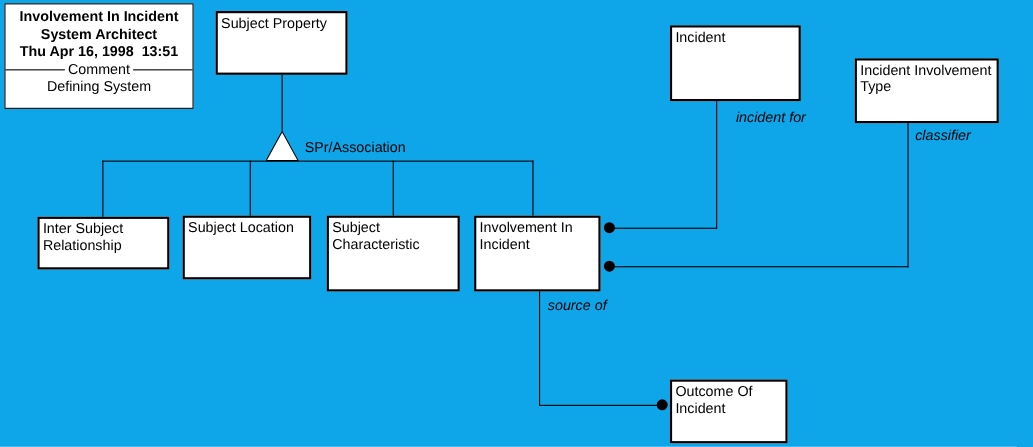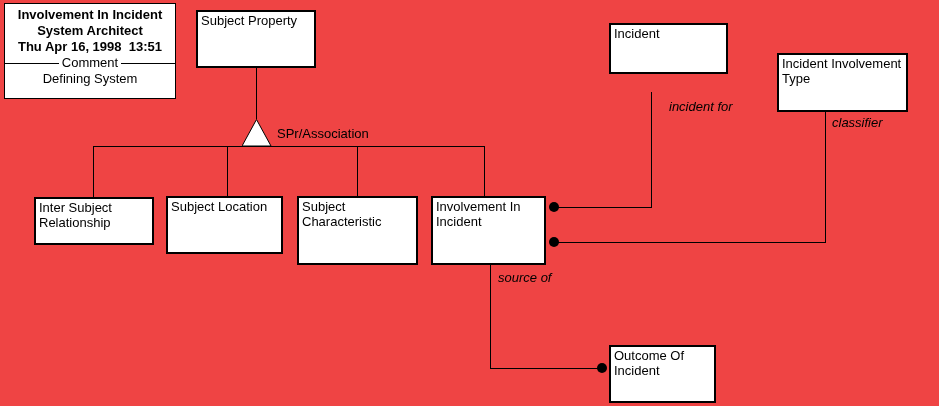--- a/index.html
+++ b/index.html
@@ -4,21 +4,21 @@
 <style>
   html, body {
     margin: 0;
     padding: 0;
     font-family: "Liberation Sans", "DejaVu Sans", sans-serif;
   }
   #canvas {
     position: relative;
     width: 939px;
     height: 406px;
-    background: #ef4444;
+    background: #0ea5e9;
     overflow: hidden;
     color: #000;
   }
   
   .node {
     position: absolute;
     box-sizing: border-box;
     background: #ffffff;
     border: 2px solid #000000;
     font-size: 13px;
@@ -98,21 +98,21 @@
     <div class="divider-row">
       <span class="rule"></span>
       <span class="divider-text">Comment</span>
       <span class="rule"></span>
     </div>
     <div>Defining System</div>
   </div>
 
   <div class="node" style="left:196px; top:10px; width:120px; height:58px;">Subject Property</div>
 
-  <div class="node" style="left:609px; top:23px; width:119px; height:51px;">Incident</div>
+  <div class="node" style="left:609px; top:23px; width:119px; height:69px;">Incident</div>
 
   <div class="node" style="left:777px; top:53px; width:131px; height:59px;">Incident Involvement Type</div>
 
   <div class="node" style="left:34px; top:197px; width:120px; height:48px;">Inter Subject Relationship</div>
 
   <div class="node" style="left:166px; top:196px; width:117px; height:58px;">Subject Location</div>
 
   <div class="node" style="left:297px; top:196px; width:121px; height:69px;">Subject Characteristic</div>
 
   <div class="node" style="left:431px; top:196px; width:115px; height:69px;">Involvement In Incident</div>

